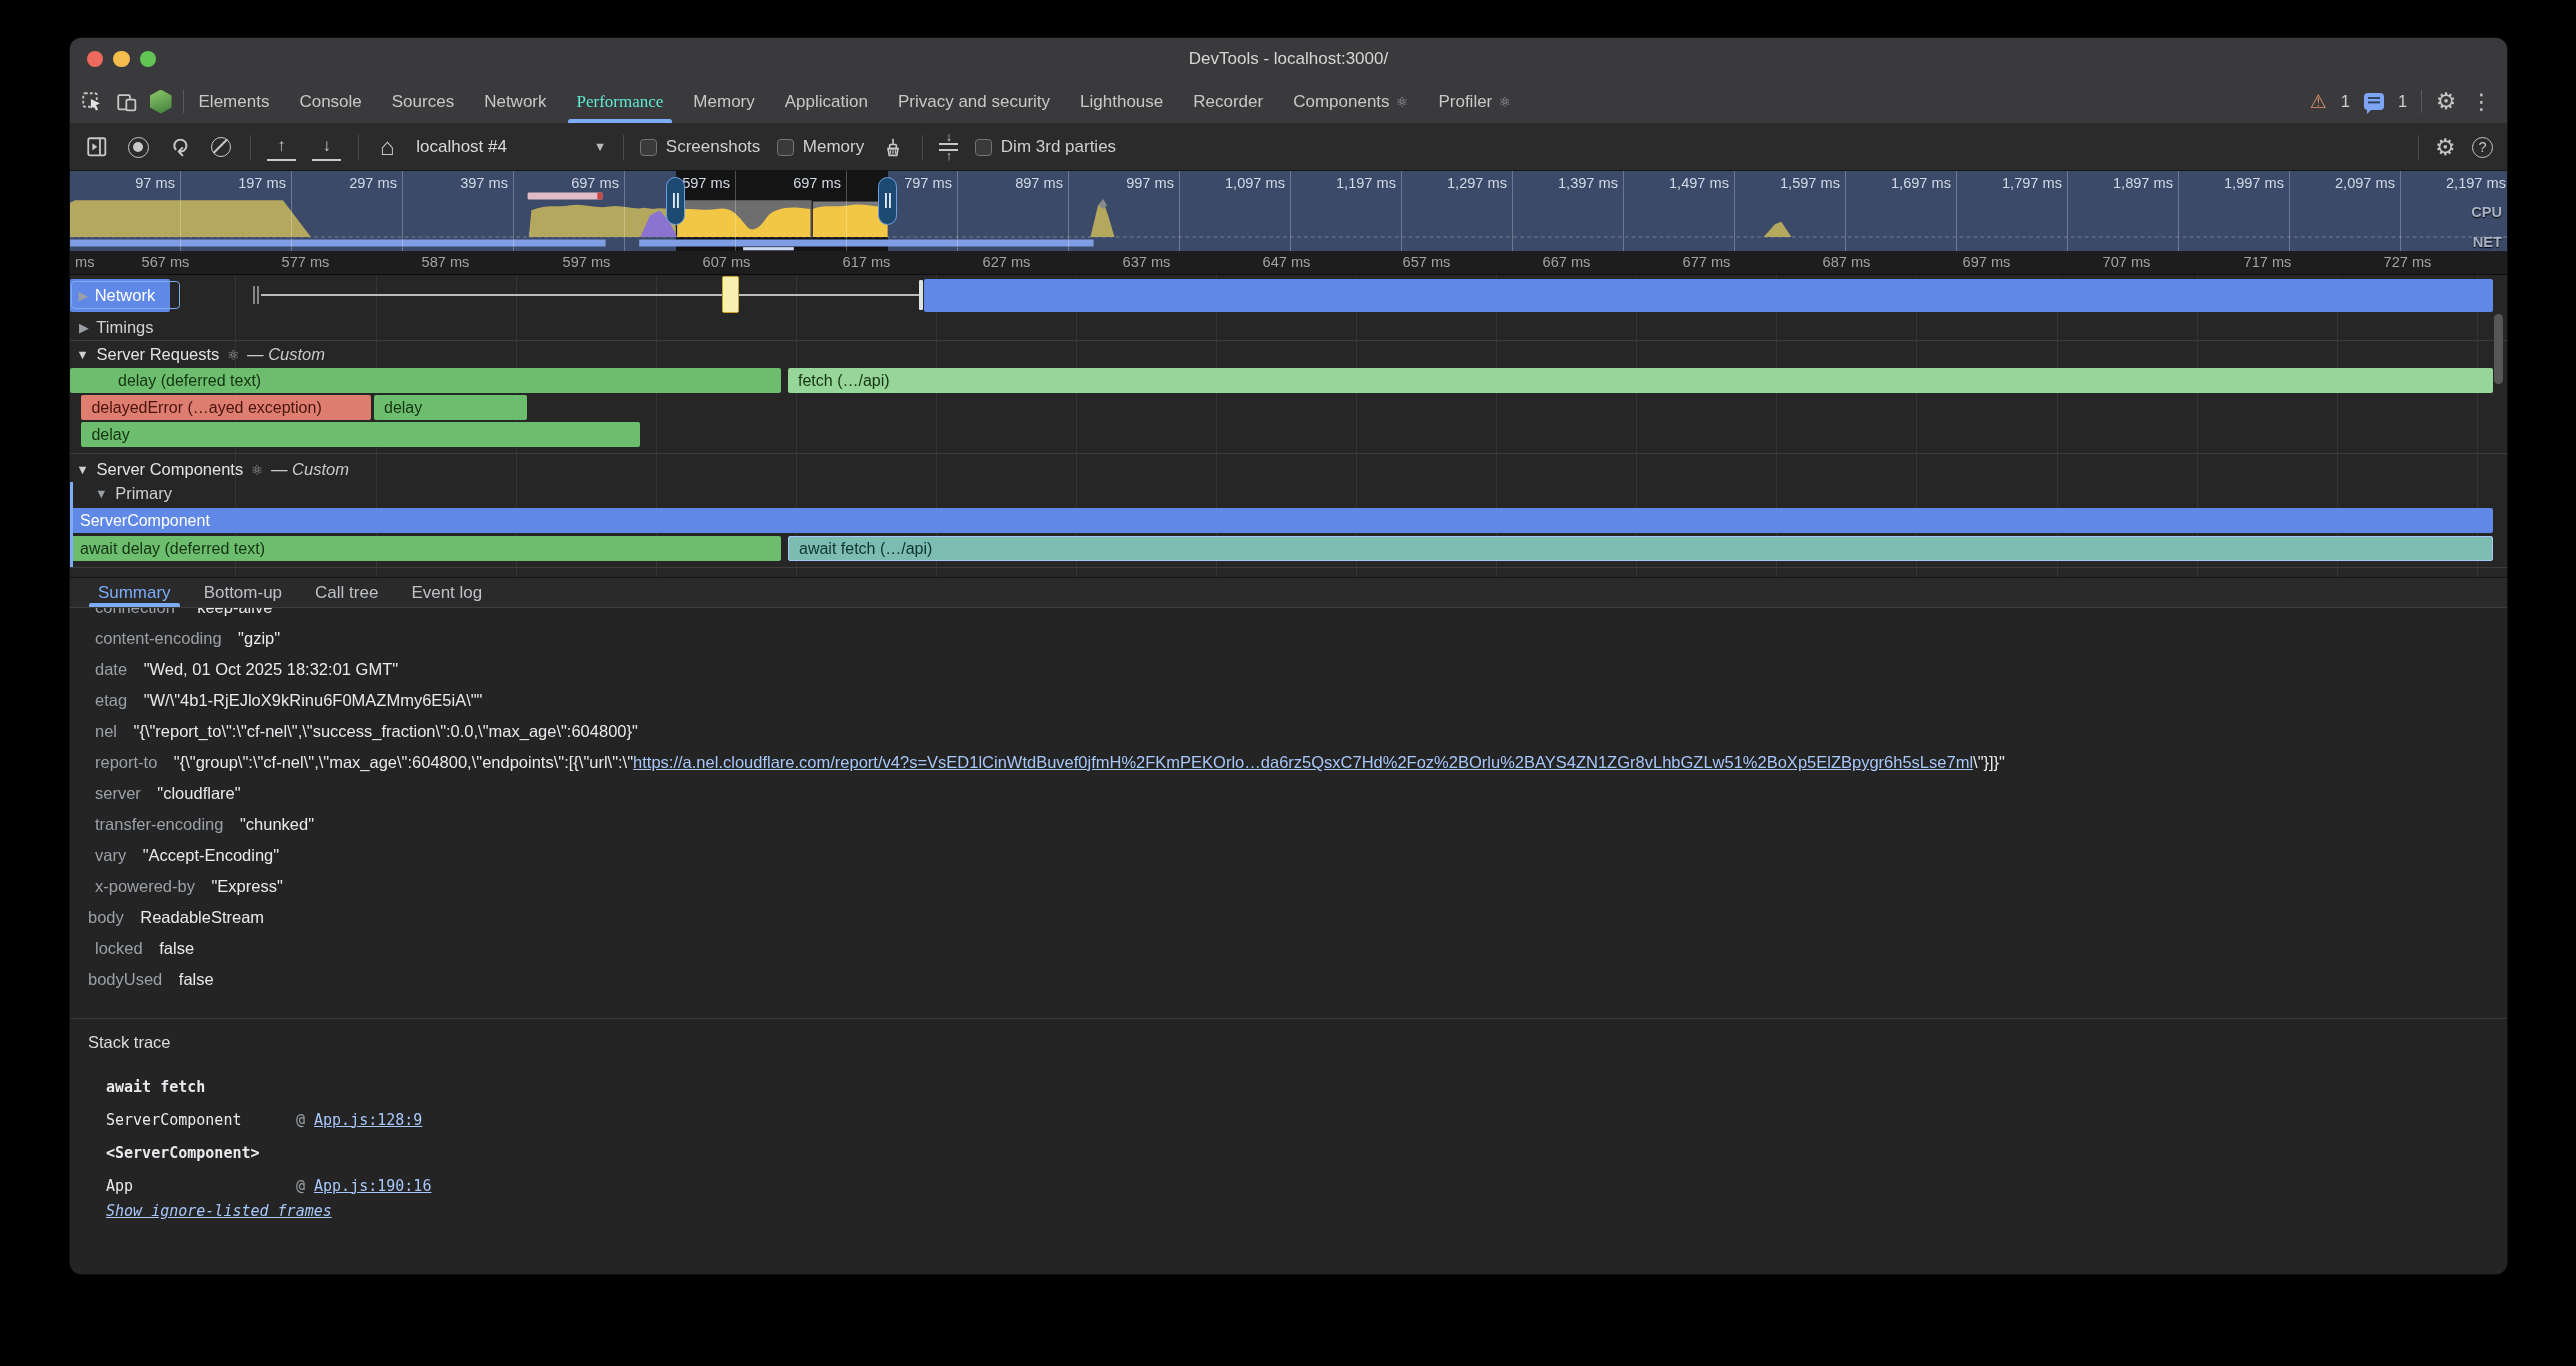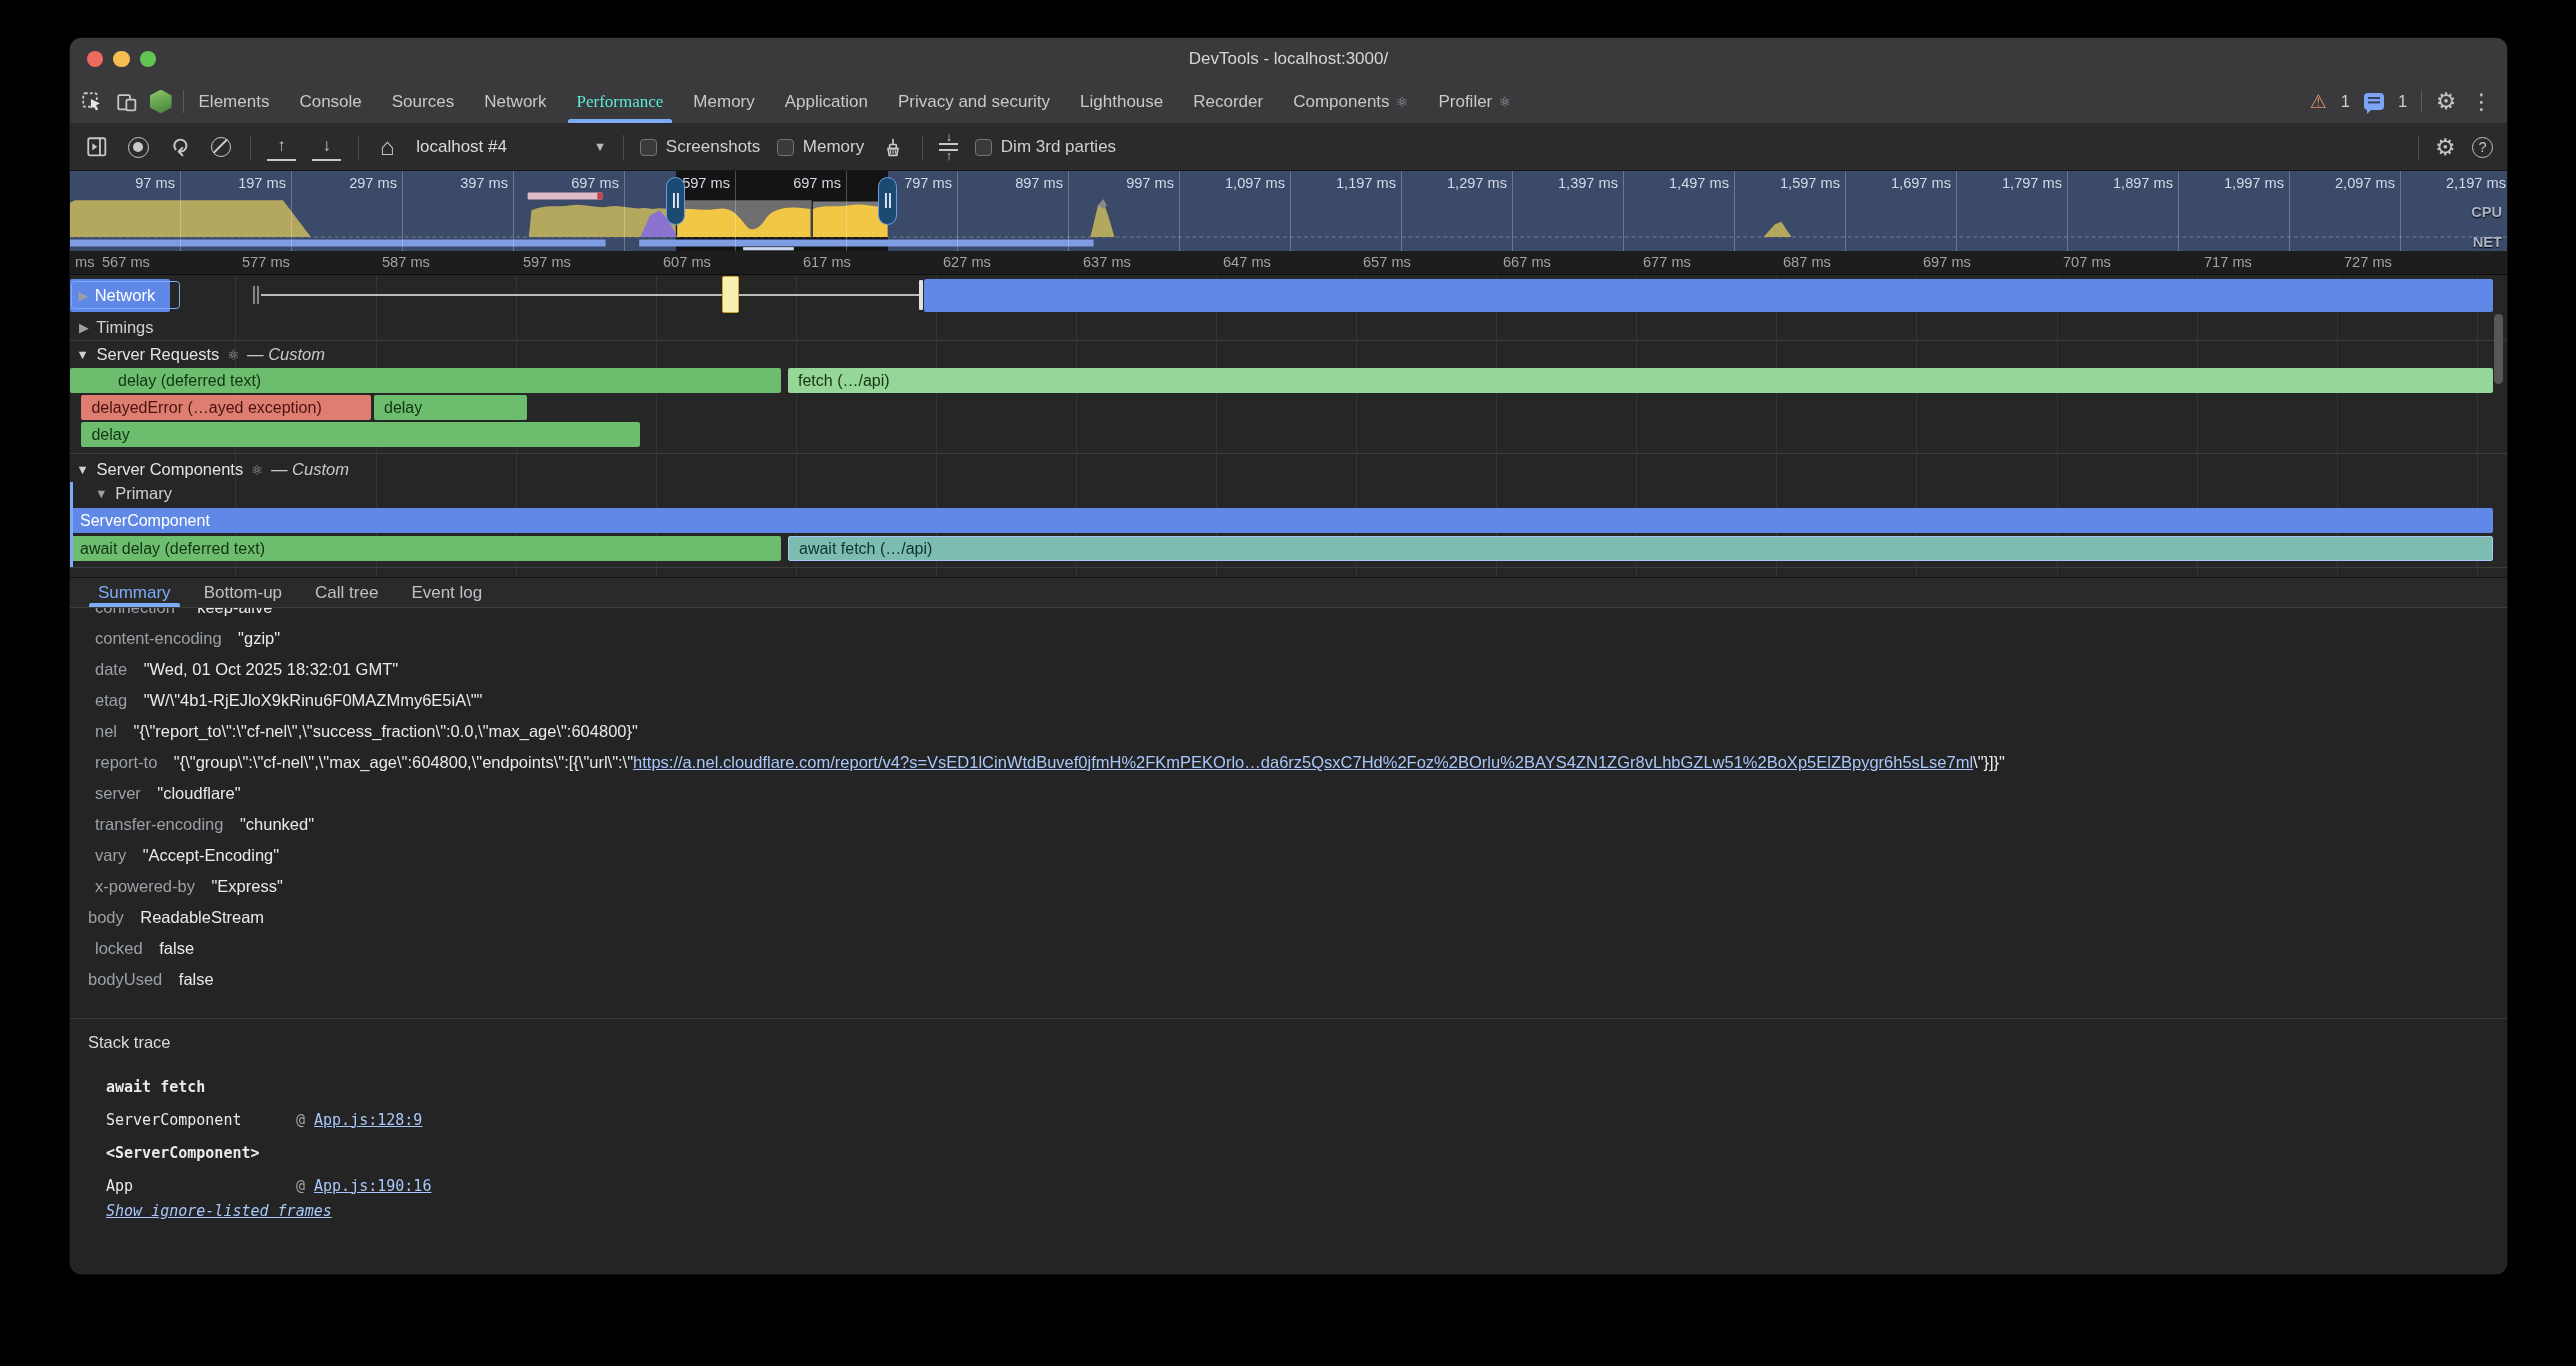--- a/index.html
+++ b/index.html
@@ -54,21 +54,21 @@
   .overview{position:relative;height:80px;background:#141414;flex:none;overflow:hidden;}
   .ov-dim{position:absolute;top:0;bottom:0;background:#3c4a69;z-index:1;}
   .ov-svg{position:absolute;inset:0;z-index:2;}
   .ov-cells{position:absolute;inset:0;display:flex;z-index:3;}
   .ov-cell{flex:none;box-sizing:border-box;border-right:0.6px solid rgba(255,255,255,.25);color:#d3d9e6;font-size:14.6px;text-align:right;padding:3.8px 5px 0 0;}
   .ov-side{position:absolute;right:5px;color:#aab2c5;font-weight:bold;font-size:14.6px;z-index:4;text-shadow:0 0.6px 1.3px #000;}
   .handle{position:absolute;top:6.3px;width:19px;height:48px;border-radius:9.5px;background:#1d4a73;border:1.3px solid #6e9fe0;z-index:5;box-sizing:border-box;
           background-image:linear-gradient(#dfe6f2,#dfe6f2),linear-gradient(#dfe6f2,#dfe6f2);background-size:1.9px 15px;background-repeat:no-repeat;background-position:5.7px 15px,10px 15px;}
   
   .ruler{position:relative;height:23px;background:#1d1d1d;flex:none;border-bottom:0.6px solid #0c0c0c;}
-  .ruler-label{position:absolute;top:3.2px;width:127px;text-align:left;color:#a3a3a3;font-size:14.6px;}
+  .ruler-label{position:absolute;top:3.2px;width:127px;text-align:center;color:#a3a3a3;font-size:14.6px;}
   .ruler-unit{position:absolute;left:5px;top:3.2px;color:#a3a3a3;font-size:14.6px;}
   
   .tracks{position:relative;height:302px;background:#262626;flex:none;overflow:hidden;}
   .gridline{position:absolute;top:0;bottom:0;width:0.6px;background:#343434;z-index:0;}
   .trow{position:absolute;left:0;right:0;z-index:1;}
   .divline{position:absolute;left:0;right:0;height:0.6px;background:#3d3d3d;z-index:1;}
   .track-label{display:flex;align-items:center;gap:7.6px;color:#d2d2d2;font-size:16.5px;padding-left:9px;}
   .tri{color:#9aa0a6;font-size:12.7px;}
   .hdr{display:flex;align-items:center;gap:7.6px;color:#e2e2e2;font-size:16.5px;padding-left:6.3px;}
   .hdr .custom{font-style:italic;color:#c9c9c9;}

